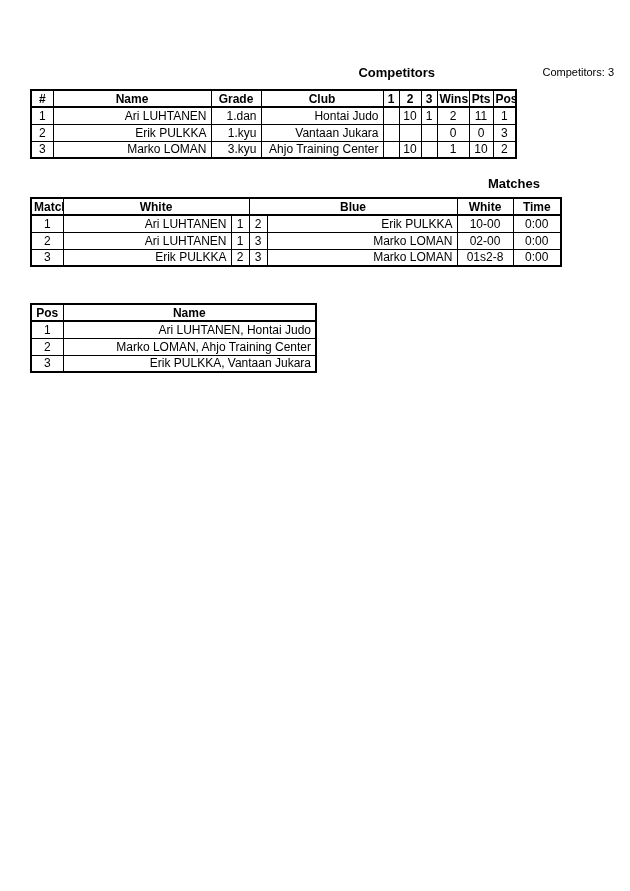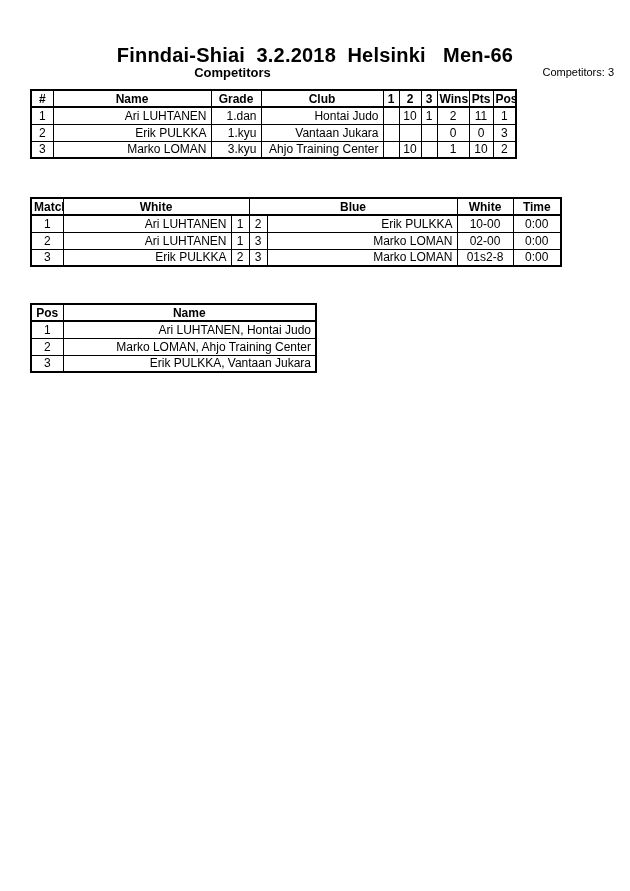--- a/index.html
+++ b/index.html
@@ -17,21 +17,21 @@
     text-align: center; font-size: 20px; font-weight: bold;
     white-space: pre; letter-spacing: 0.2px;
   }
   .comp-count {
     position: absolute; top: 66px; right: 16px;
     font-size: 11px;
     margin-left: 34px;
   }
   .section-heading {
     position: absolute; font-size: 13px; font-weight: bold;
-    text-align: center;
+    text-align: right;
   }
   #heading-competitors { top: 65px; left: 30px; width: 405px; }
   #heading-matches     { top: 176px; left: 30px; width: 510px; }
   #heading-results     { top: 283px; left: 30px; width: 285px; }
 
   table {
     position: absolute;
     border-collapse: collapse;
     table-layout: fixed;
     font-size: 12px;
@@ -57,21 +57,20 @@
 
   #table-competitors { top: 89px;  left: 30px; width: 485px; }
   #table-matches     { top: 197px; left: 30px; width: 530px; }
   #table-results     { top: 303px; left: 30px; width: 285px; }
 </style>
 </head>
 <body>
 
 <div class="page">
 
-  <div class="title">Finndai-Shiai  3.2.2018  Helsinki   Men-66</div>
   <div class="comp-count">Competitors: 3</div>
 
   <div class="section-heading" id="heading-competitors">Competitors</div>
 
   <table id="table-competitors">
     <colgroup>
       <col style="width:22px">
         <col style="width:158px">
         <col style="width:50px">
         <col style="width:122px">
@@ -129,20 +128,21 @@
         <td class="c"></td>
         <td class="c">10</td>
         <td class="c"></td>
         <td class="c">1</td>
         <td class="c">10</td>
         <td class="c">2</td>
       </tr>
     </tbody>
   </table>
 
+  <div class="section-heading" id="heading-matches">Matches</div>
 
   <table id="table-matches">
     <colgroup>
       <col style="width:32px">
         <col style="width:168px">
         <col style="width:18px">
         <col style="width:18px">
       <col style="width:190px">
         <col style="width:56px">
         <col style="width:48px">

